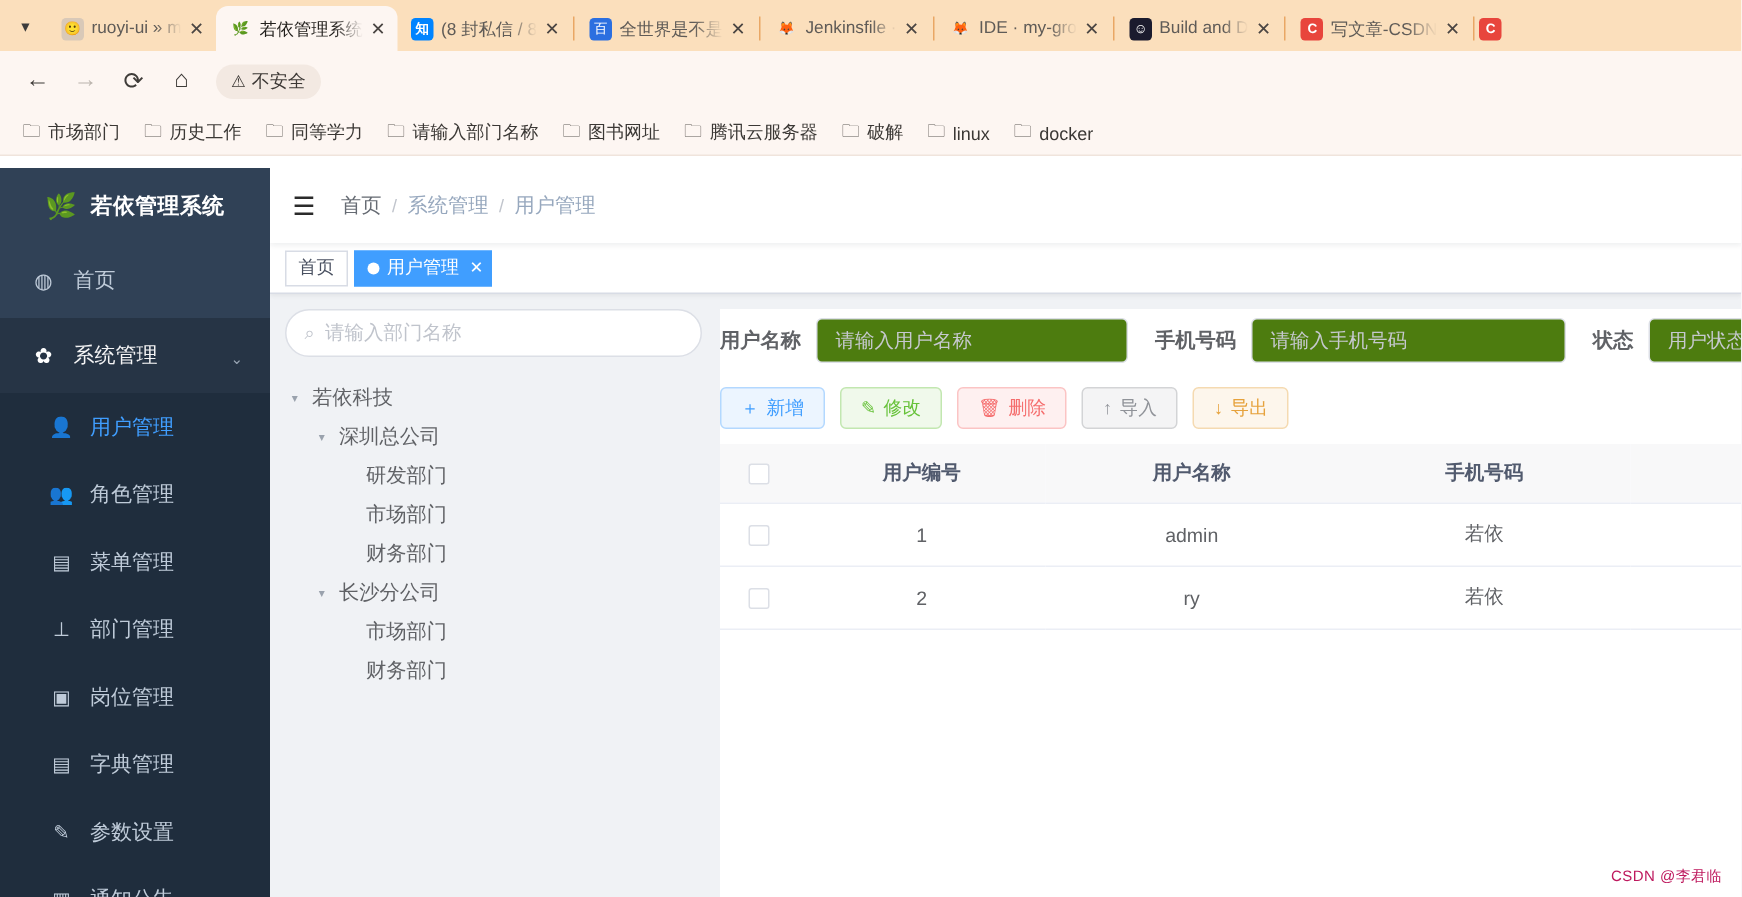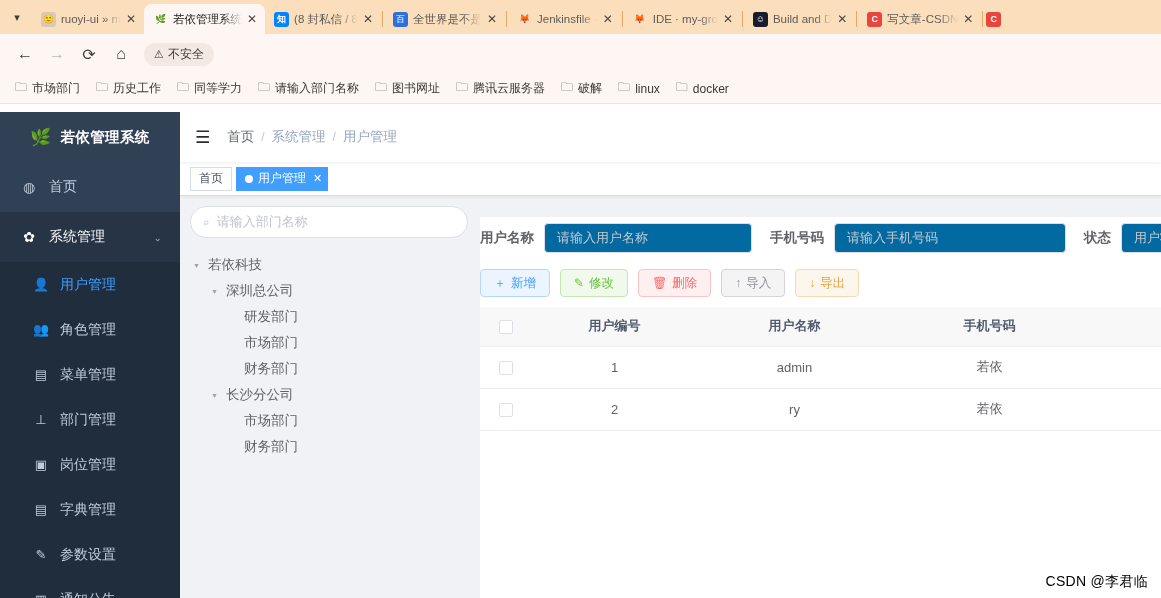--- a/index.html
+++ b/index.html
@@ -359,50 +359,49 @@
   }
   .tnode.lvl2 { padding-left: 18px; }
   .tnode.lvl3 { padding-left: 36px; }
 
   .table-panel {
     flex: 1;
     min-width: 0;
     background: #fff;
     padding: 0;
     overflow: hidden;
-    margin-top: 11px;
   }
   .searchform {
     display: flex;
     align-items: center;
     gap: 0;
     padding: 2px 0 0 0;
     height: 40px;
     flex-wrap: nowrap;
     white-space: nowrap;
   }
   .sf-item { display: flex; align-items: center; gap: 10px; margin-right: 18px; }
   .sf-label {
     font-size: 13.5px;
     color: #606266;
     font-weight: bold;
   }
   .sf-input {
     height: 30px;
     border: 1px solid #dcdfe6;
     border-radius: 4px;
-    background: #0369a1;
+    background: #4d7c0f;
     display: flex;
     align-items: center;
     padding: 0 12px;
     font-size: 13px;
     color: #c6c9cf;
   }
   .sf-input.w200 { width: 208px; }
-  .sf-input.w210 { width: 232px; font-family: Liberation Serif, serif; }
+  .sf-input.w210 { width: 210px; font-family: Liberation Serif, serif; }
   .sf-input.w120 { width: 120px; }
 
   .btnrow {
     display: flex;
     gap: 10px;
     padding: 12px 0 10px 0;
   }
   .ebtn {
     height: 28px;
     border-radius: 4px;
@@ -452,22 +451,22 @@
   }
   .col-chk { width: 52px; }
   .col-id  { width: 165px; }
   .col-name{ width: 195px; }
   .col-nick{ width: 195px; }
 
   .watermark {
     position: absolute;
     right: 13px;
     bottom: 7px;
-    font-size: 14px;
-    color: #000000;
+    font-size: 10px;
+    color: #be185d;
     z-index: 10;
     letter-spacing: .3px;
   }
 </style>
 </head>
 <body>
 
 <div class="browser-chrome">
 
   <div class="tabstrip">

